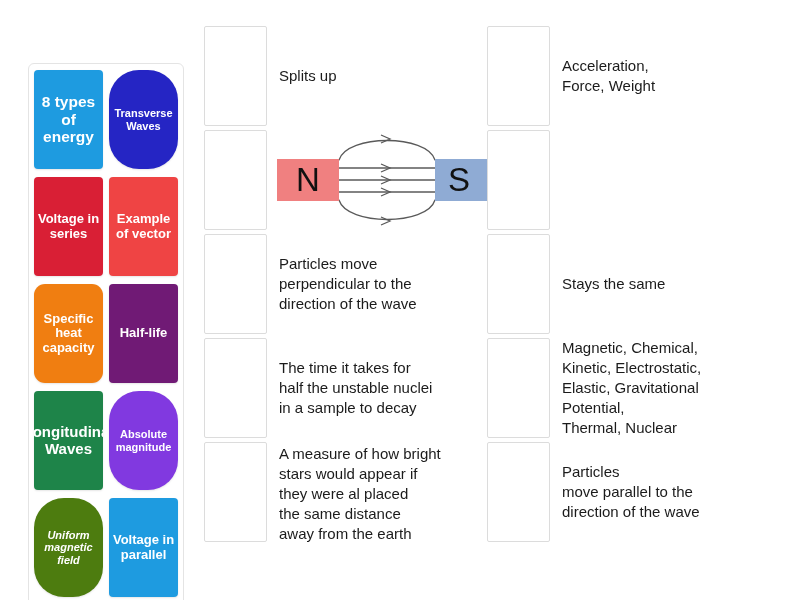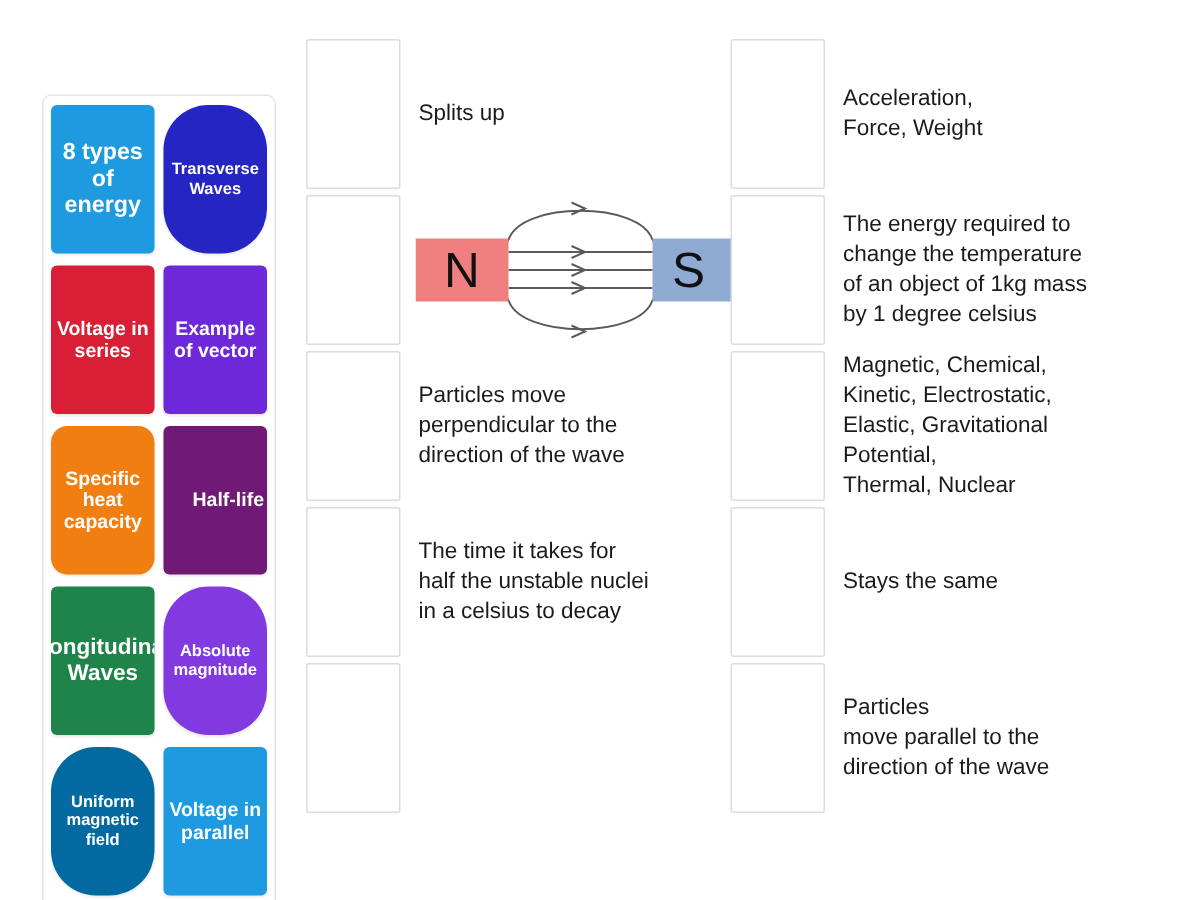--- a/index.html
+++ b/index.html
@@ -54,21 +54,21 @@
     color: #ffffff;
     font-weight: bold;
     line-height: 1.12;
     padding: 2px;
     overflow: hidden;
     box-shadow: 0 1px 2px rgba(0,0,0,0.10);
     user-select: none;
   }
   .tile .tlabel { display: block; }
   .fs-lg  { font-size: 15.5px; }
-  .fs-md  { font-size: 13px; justify-content: flex-end; }
+  .fs-md  { font-size: 13px; }
   .fs-sm  { font-size: 11px; border-radius: 30px; }
   .fs-xs  { font-size: 15px; }
 
   
   .col {
     position: absolute;
     top: 26px;
     width: 305px;
   }
   .col-mid   { left: 192px; padding-left: 12px; }
@@ -129,21 +129,21 @@
     <div class="tile fs-sm" style="background: rgb(37, 37, 196);">
       <span class="tlabel">Transverse
 Waves</span>
     </div>
 
     <div class="tile fs-md" style="background: rgb(217, 31, 53);">
       <span class="tlabel">Voltage
 in
 series</span>
     </div>
-    <div class="tile fs-md" style="background: #6d28d9;">
+    <div class="tile fs-md" style="background: #ef4444;">
       <span class="tlabel">Example
 of
 vector</span>
     </div>
 
     <div class="tile fs-md" style="background: rgb(240, 126, 17); border-radius: 11px;">
       <span class="tlabel">Specific
 heat
 capacity</span>
     </div>
@@ -153,21 +153,21 @@
 
     <div class="tile fs-xs" style="background: rgb(30, 132, 73);">
       <span class="tlabel">Longitudinal
 Waves</span>
     </div>
     <div class="tile fs-sm" style="background: rgb(129, 57, 224);">
       <span class="tlabel">Absolute
 magnitude</span>
     </div>
 
-    <div class="tile fs-sm" style="background: #0369a1;">
+    <div class="tile fs-sm" style="background: #4d7c0f; font-style: italic;">
       <span class="tlabel">Uniform
 magnetic
 field</span>
     </div>
     <div class="tile fs-md" style="background: rgb(30, 155, 224);">
       <span class="tlabel">Voltage
 in
 parallel</span>
     </div>
 
@@ -214,61 +214,62 @@
       <div class="dropbox"></div>
       <div class="answer">Particles move
 perpendicular to the
 direction of the wave</div>
     </div>
 
     <div class="row">
       <div class="dropbox"></div>
       <div class="answer">The time it takes for
 half the unstable nuclei
-in a celsius to decay</div>
-    </div>
-
-    <div class="row">
-      <div class="dropbox"></div>
+in a sample to decay</div>
+    </div>
+
+    <div class="row">
+      <div class="dropbox"></div>
+      <div class="answer top-align">A measure of how bright
+stars would appear if
+they were al placed
+the same distance
+away from the earth</div>
     </div>
 
   </div>
 
   <div class="col col-right">
 
     <div class="row">
       <div class="dropbox"></div>
       <div class="answer">Acceleration,
 Force, Weight</div>
     </div>
 
     <div class="row">
       <div class="dropbox"></div>
-      <div class="answer">The energy required to
-change the temperature
-of an object of 1kg mass
-by 1 degree celsius</div>
+    </div>
+
+    <div class="row">
+      <div class="dropbox"></div>
+      <div class="answer">Stays the same</div>
     </div>
 
     <div class="row">
       <div class="dropbox"></div>
       <div class="answer">Magnetic, Chemical,
 Kinetic, Electrostatic,
 Elastic, Gravitational
 Potential,
 Thermal, Nuclear</div>
     </div>
 
     <div class="row">
       <div class="dropbox"></div>
-      <div class="answer">Stays the same</div>
-    </div>
-
-    <div class="row">
-      <div class="dropbox"></div>
       <div class="answer">Particles
 move parallel to the
 direction of the wave</div>
     </div>
 
   </div>
 
 </div>
 
 </body></html>

